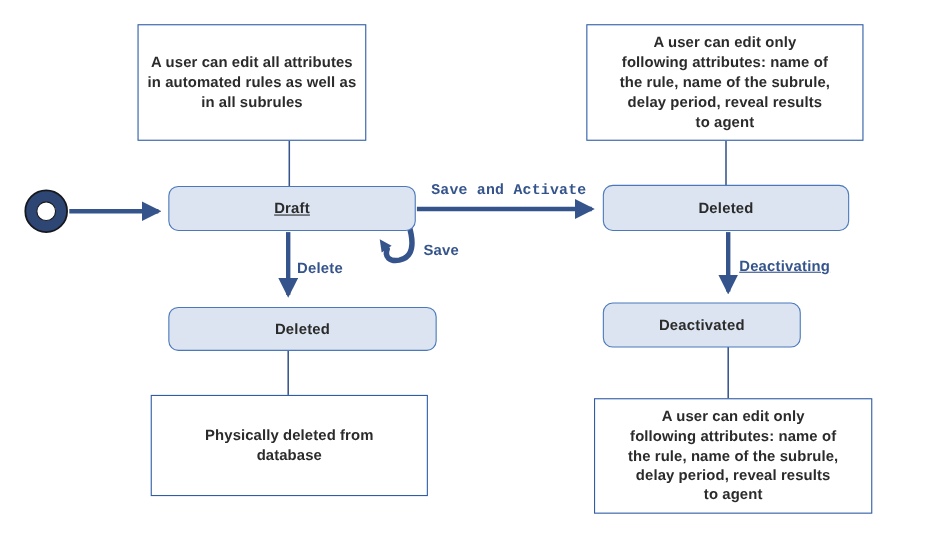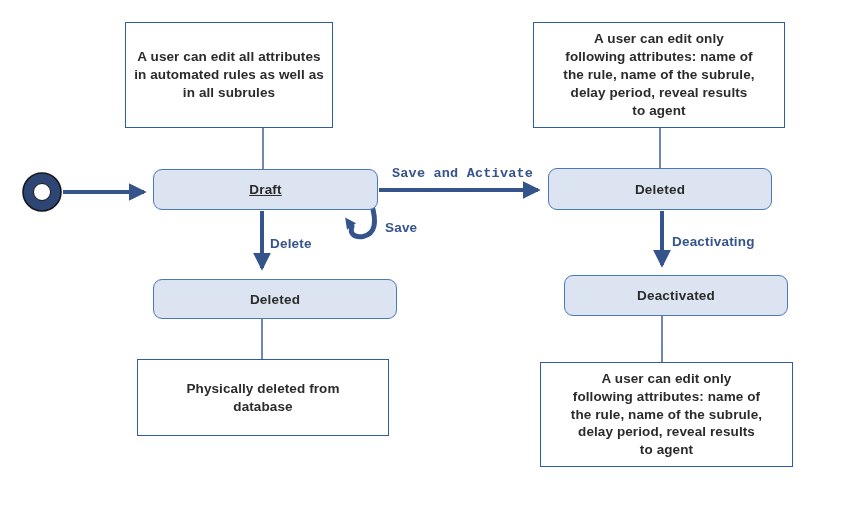--- a/index.html
+++ b/index.html
@@ -51,29 +51,29 @@
   .tlabel{
     position:absolute;
     font-weight:bold;font-size:13.5px;
     color:var(--arrow,#35548c);
     white-space:nowrap;
     letter-spacing:.2px;
   }
   #state-draft       {left:153px;top:169px;width:225px;height:41px;text-decoration:underline;}
   #state-active      {left:548px;top:168px;width:224px;height:42px;}
   #state-deleted     {left:153px;top:279px;width:244px;height:40px;}
-  #state-deactivated {left:564px;top:275px;width:224px;height:41px;}
+  #state-deactivated {left:548px;top:275px;width:180px;height:41px;}
   #note-draft        {left:125px;top:22px; width:208px;height:106px;}
   #note-active       {left:533px;top:22px; width:252px;height:106px;}
-  #note-deleted      {left:137px;top:359px;width:252px;height:77px;}
+  #note-deleted      {left:137px;top:359px;width:252px;height:92px;}
   #note-deactivated  {left:540px;top:362px;width:253px;height:105px;}
   #label-save-activate{left:392px;top:166px;font-family:Liberation Mono, monospace;}
   #label-save         {left:385px;top:220px;}
   #label-delete       {left:270px;top:236px;}
-  #label-deactivating {left:672px;top:234px;}
+  #label-deactivating {left:672px;top:234px;text-decoration:underline;}
 </style>
 </head>
 <body>
 
 <div class="canvas">
 
   <svg class="wires" viewBox="0 0 849 506" aria-hidden="true">
     <defs>
       <marker id="ah" viewBox="0 0 10 10" refX="8.5" refY="5" markerWidth="4.5" markerHeight="4.5" orient="auto">
         <path d="M0,0 L10,5 L0,10 Z" class="head"></path>

